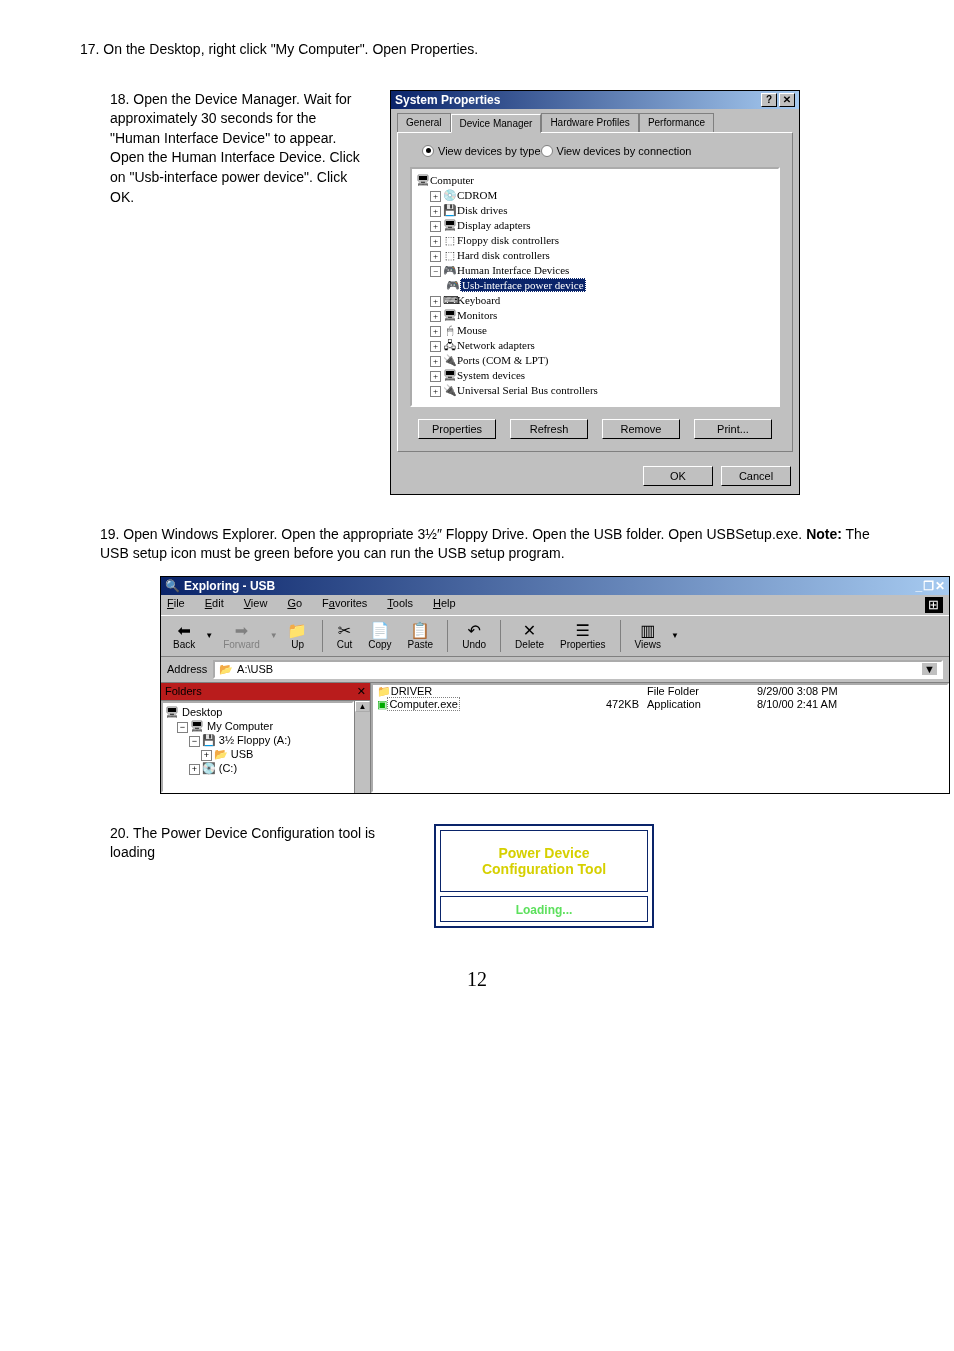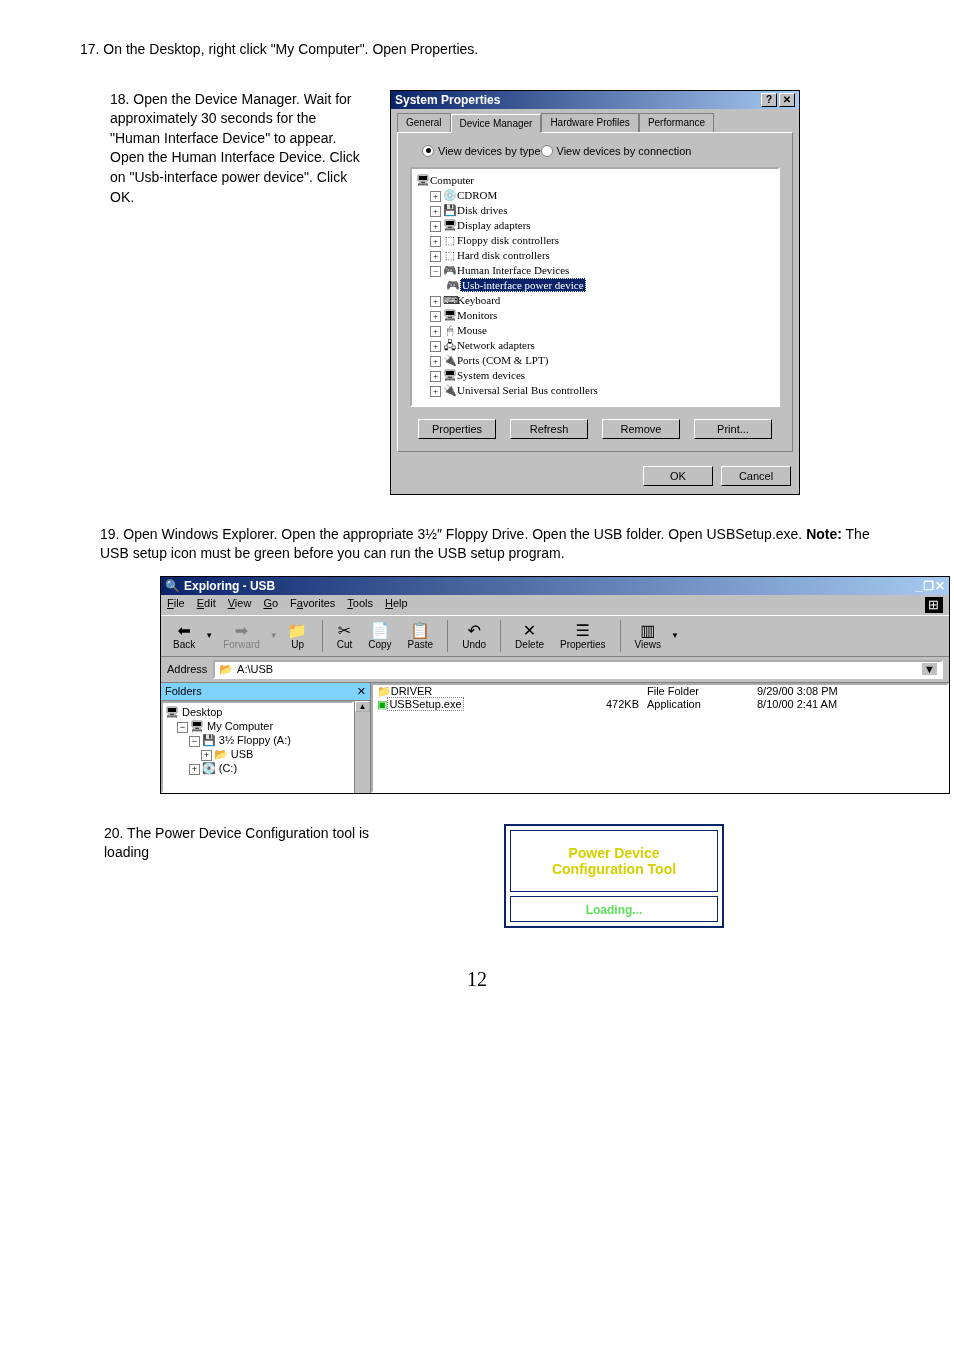--- a/index.html
+++ b/index.html
@@ -2,21 +2,21 @@
 <html><head>
   <meta charset="utf-8">
   <style>
     * { box-sizing: border-box; margin: 0; padding: 0; }
     body { font-family: Arial, sans-serif; background: #fff; width: 954px; padding: 40px 80px; font-size: 14px; }
     .step { margin-bottom: 30px; }
     .step-text { line-height: 1.4; }
     .step-18-row { display: flex; gap: 20px; align-items: flex-start; margin-left: 30px; }
     .step-18-text { width: 260px; }
     .step-19-row { margin-left: 20px; }
-    .step-20-row { display: flex; gap: 120px; align-items: flex-start; margin-left: 24px; }
+    .step-20-row { display: flex; gap: 44px; align-items: flex-start; margin-left: 30px; }
     .step-20-text { width: 280px; }
     .page-num { text-align: center; font-family: 'Times New Roman', serif; font-size: 20px; margin-top: 40px; }
 
     
     .sysprops { width: 410px; border: 1px solid #000; background: #c0c0c0; font-family: 'MS Sans Serif', Tahoma, sans-serif; font-size: 11px; }
     .sysprops-title { background: linear-gradient(to right, #0a246a, #a6caf0); color: #fff; display: flex; justify-content: space-between; align-items: center; padding: 2px 4px; font-weight: bold; font-size: 12px; }
     .sysprops-title .btns { display: flex; gap: 2px; }
     .sysprops-title .btn { width: 16px; height: 14px; background: #c0c0c0; border: 1px solid #fff; border-right-color: #000; border-bottom-color: #000; color: #000; font-size: 10px; text-align: center; line-height: 12px; }
     .tabs { display: flex; padding: 4px 6px 0 6px; background: #c0c0c0; }
     .tab { padding: 3px 8px; background: #c0c0c0; border: 1px solid #808080; border-bottom: none; font-size: 10px; }
@@ -36,32 +36,32 @@
     .actions-row { display: flex; gap: 14px; margin-top: 12px; padding: 0 8px; }
     .win-btn { flex:1; padding: 3px 0; background: #c0c0c0; border: 1px solid #fff; border-right-color:#000; border-bottom-color:#000; text-align: center; font-size: 11px; }
     .footer-row { display: flex; justify-content: flex-end; gap: 8px; padding: 8px; }
     .footer-row .win-btn { flex: 0 0 70px; }
 
     
     .explorer { width: 790px; margin: 12px 0 0 60px; border: 1px solid #000; background: #c0c0c0; font-family: 'MS Sans Serif', Tahoma, sans-serif; font-size: 11px; }
     .exp-title { background: linear-gradient(to right, #0a246a, #a6caf0); color:#fff; display:flex; justify-content: space-between; align-items:center; padding: 2px 4px; font-weight:bold; font-size:12px; }
     .exp-title-left { display:flex; align-items:center; gap: 4px; }
     .exp-title .btns { display:flex; gap:1px; }
-    .menubar { display:flex; gap:12px; padding: 2px 6px; background:#c0c0c0; }
+    .menubar { display:flex; gap:20px; padding: 2px 6px; background:#c0c0c0; }
     .menubar span u { text-decoration: underline; }
     .toolbar { display:flex; align-items:center; padding: 4px 6px; gap: 4px; border-top:1px solid #fff; border-bottom:1px solid #808080; }
     .tb-item { display:flex; flex-direction:column; align-items:center; font-size: 10px; padding: 0 6px; }
     .tb-item .ico { font-size: 16px; height: 18px; }
     .tb-item.disabled { color: #808080; }
     .tb-sep { width:1px; height: 32px; background:#808080; margin: 0 4px; }
     .addrbar { display:flex; align-items:center; gap: 6px; padding: 3px 6px; border-bottom:1px solid #808080; }
     .addrbox { flex:1; border: 2px inset #fff; background:#fff; padding: 1px 4px; display:flex; align-items:center; gap:4px; }
     .exp-body { display:flex; height: 110px; }
     .folders-pane { width: 210px; border-right:1px solid #808080; display:flex; flex-direction:column; }
-    .folders-header { display:flex; justify-content:space-between; background:#7dd3fc; padding:2px 4px; border-bottom:1px solid #808080; }
+    .folders-header { display:flex; justify-content:space-between; background:#b91c1c; padding:2px 4px; border-bottom:1px solid #808080; }
     .folders-tree { flex:1; background:#fff; border: 2px inset #fff; padding: 2px; overflow:hidden; }
     .ft-item { font-size: 11px; line-height: 14px; white-space: nowrap; }
     .ft-item.l1 { padding-left: 12px; }
     .ft-item.l2 { padding-left: 24px; }
     .ft-item.l3 { padding-left: 36px; }
     .files-pane { flex:1; background:#fff; border: 2px inset #fff; }
     .files-header { display:flex; background:#c0c0c0; border-bottom:1px solid #808080; font-size:11px; }
     .fh-col { border-right:1px solid #808080; padding:2px 4px; border-top:1px solid #fff; border-left:1px solid #fff; }
     .fh-name { flex: 0 0 200px; }
     .fh-size { flex: 0 0 70px; text-align:right; }
@@ -256,21 +256,21 @@
         </div>
       </div>
       <div class="files-pane">
         <div class="file-row">
           <div class="fr-name"><span>📁</span><span>DRIVER</span></div>
           <div class="fr-size"></div>
           <div class="fr-type">File Folder</div>
           <div class="fr-mod">9/29/00 3:08 PM</div>
         </div>
         <div class="file-row">
-          <div class="fr-name"><span style="color:#0a0;">▣</span><span class="sel-dotted">USBSetup.exe</span></div>
+          <div class="fr-name"><span style="color:#0a0;">▣</span><span class="sel-dotted">Computer.exe</span></div>
           <div class="fr-size">472KB</div>
           <div class="fr-type">Application</div>
           <div class="fr-mod">8/10/00 2:41 AM</div>
         </div>
       </div>
     </div>
   </div>
 </div>
 
 <div class="step">

